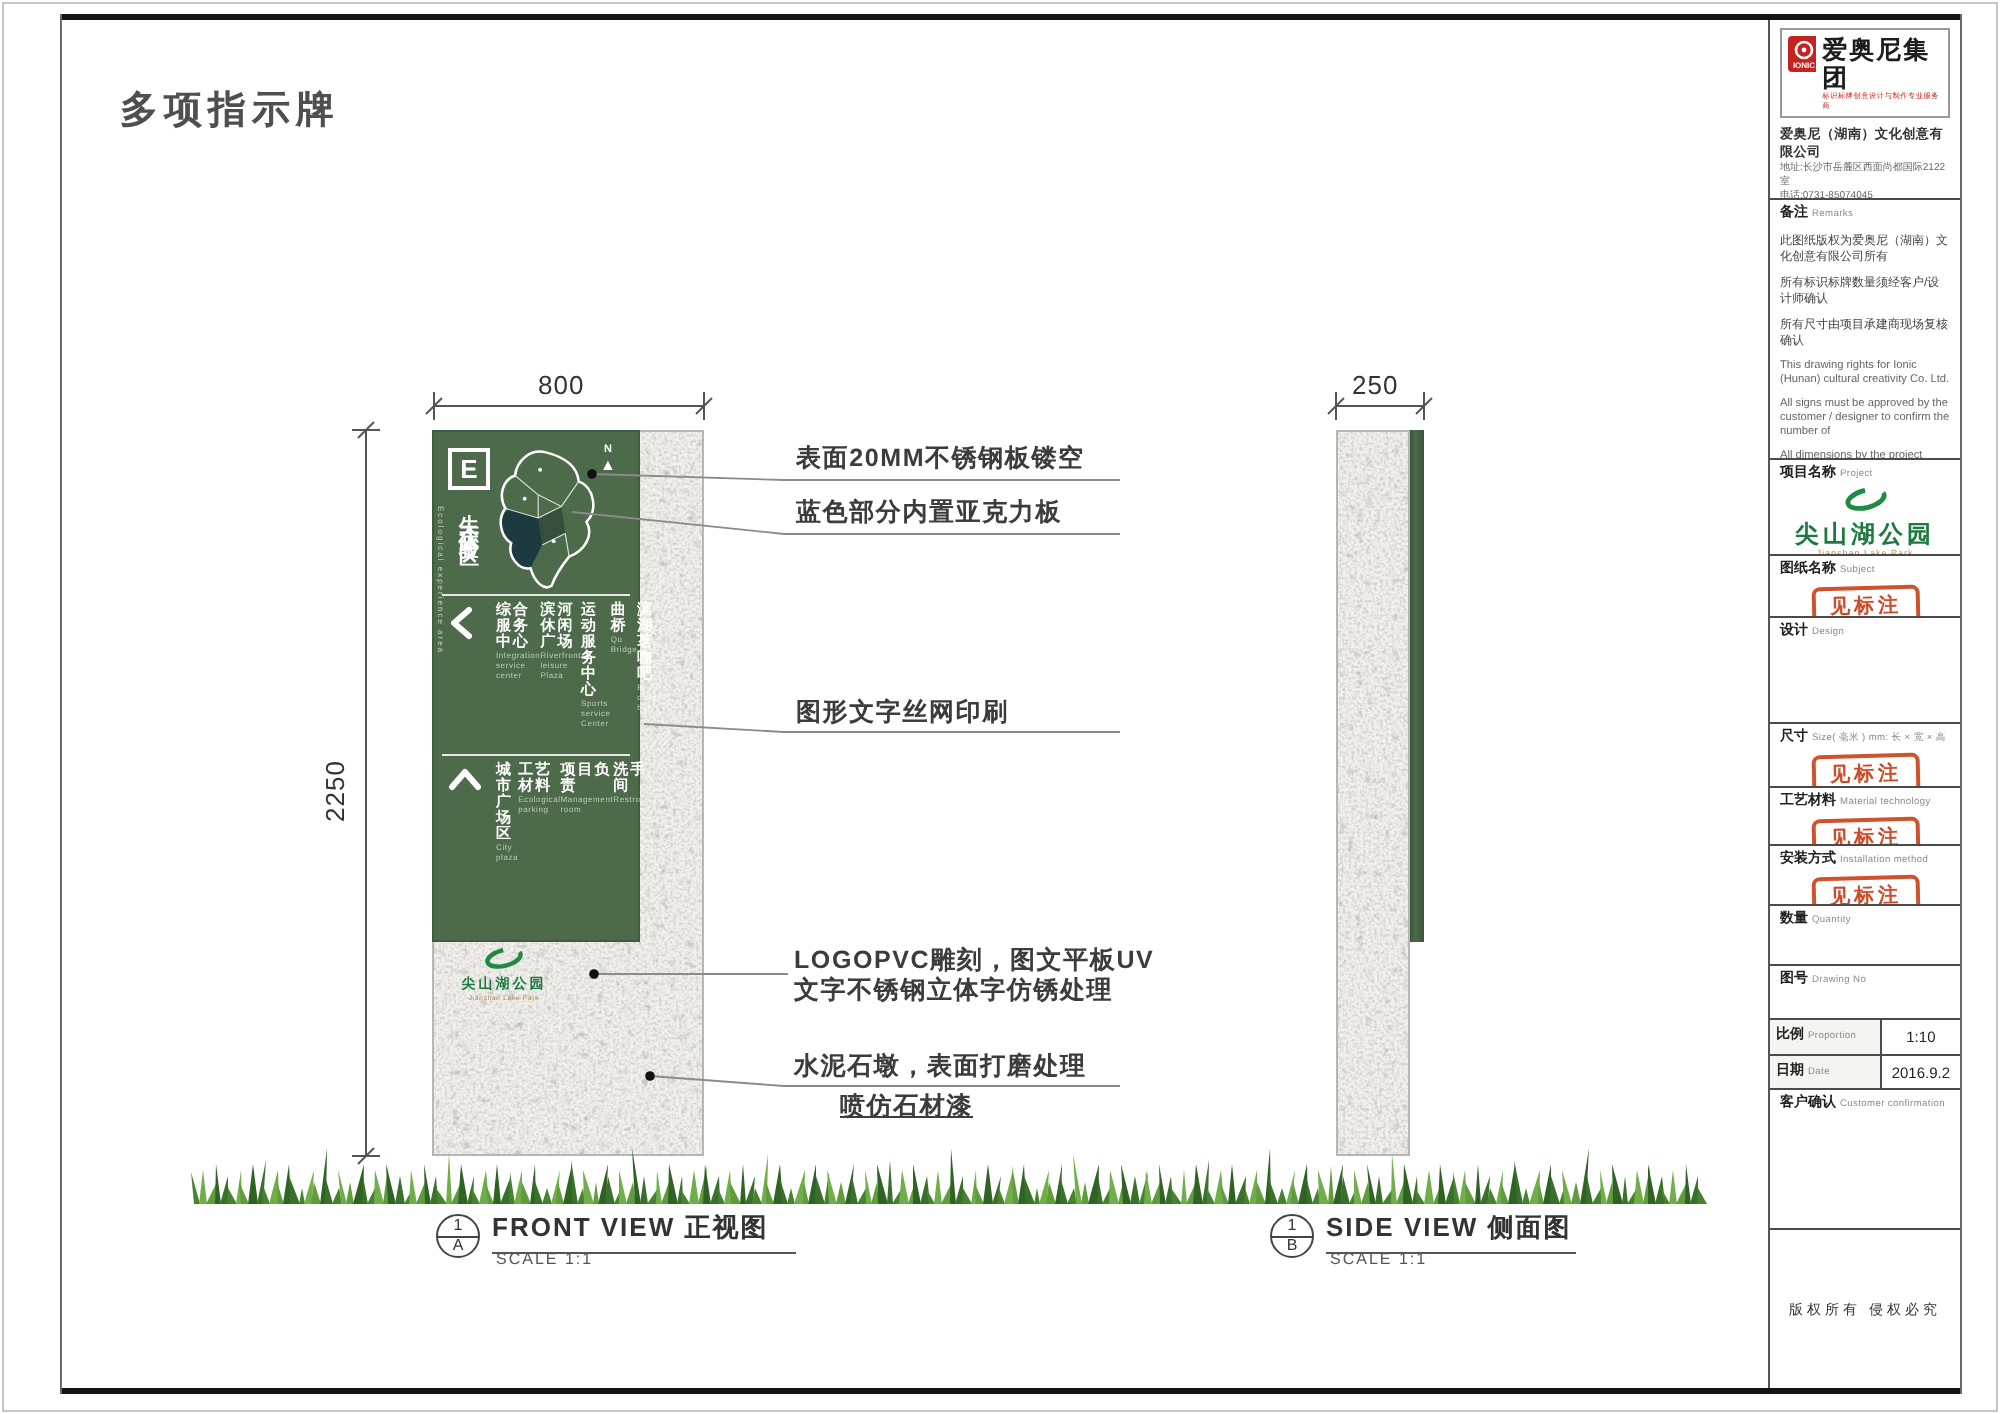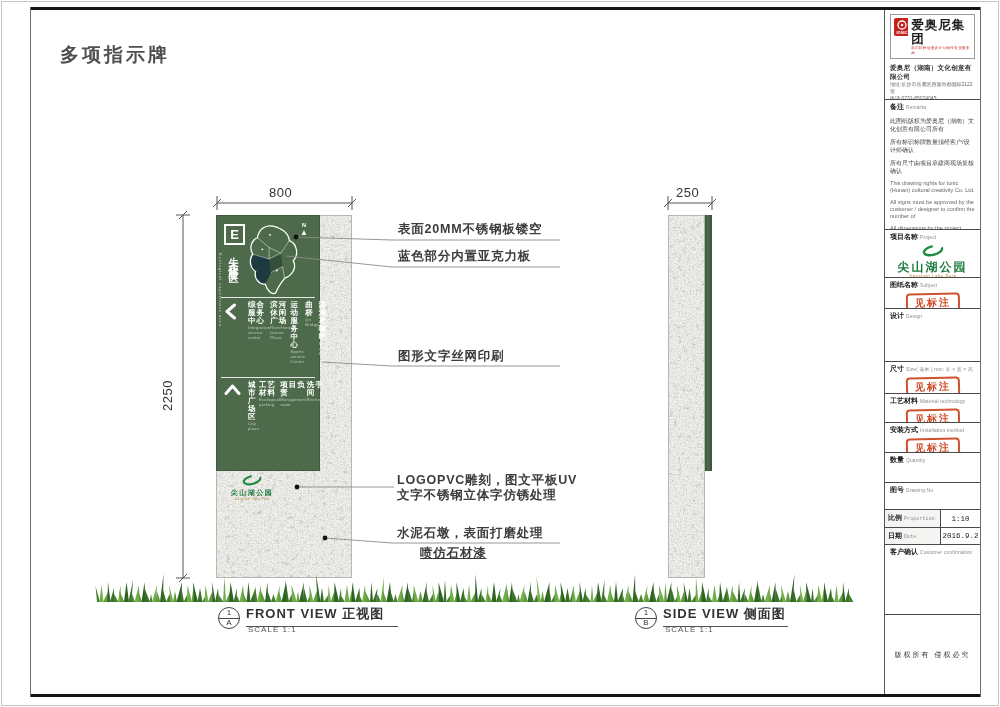--- a/index.html
+++ b/index.html
@@ -64,21 +64,21 @@
   .titleblock{position:absolute;left:884px;top:10px;width:96px;height:684px;
               border-left:1px solid #555;display:flex;flex-direction:column;box-sizing:border-box;
               background:#fff;}
   .tb-row{position:relative;border-bottom:1px solid #4a4a4a;padding:3px 5px;box-sizing:border-box;overflow:hidden;}
   .tb-label{font-size:7px;font-weight:700;color:#222;line-height:8px;}
   .tb-label .en{font-size:4.8px;color:#8a8a8a;font-weight:400;margin-left:2px;letter-spacing:.2px;}
   .stamp{display:block;width:max-content;margin:3px auto 0;border:2px solid #d0512e;color:#cf4a28;
          font-size:10px;font-weight:700;letter-spacing:2px;padding:1px 7px;border-radius:4px;
          transform:rotate(-1.5deg);}
   .tb-center{text-align:center;}
-  .tb-split{display:flex;padding:0;font-family:Liberation Mono, monospace;}
+  .tb-split{display:flex;padding:0;}
   .tb-split .cl{flex:1.25;border-right:1px solid #4a4a4a;padding:4px 3px;background:#f4f4f2;box-sizing:border-box;}
   .tb-split .cr{flex:1;display:flex;align-items:center;justify-content:center;font-size:7.5px;color:#222;}
   .tb-header{padding:4px 5px;}
   .hdr-box{border:1px solid #9a9a9a;padding:3px 3px 2px;display:flex;align-items:flex-start;}
   .hdr-name{margin-left:3px;}
   .hdr-name .big{font-size:12.5px;font-weight:700;color:#1d1d1d;letter-spacing:1px;line-height:14px;}
   .hdr-name .tag{font-size:3.6px;color:#c4231f;letter-spacing:.3px;line-height:5px;}
   .hdr-lines{margin-top:4px;line-height:1;}
   .hdr-lines .l1{font-size:6.6px;font-weight:700;color:#333;line-height:9px;letter-spacing:.2px;}
   .hdr-lines .l2{font-size:5px;color:#666;line-height:7px;}

